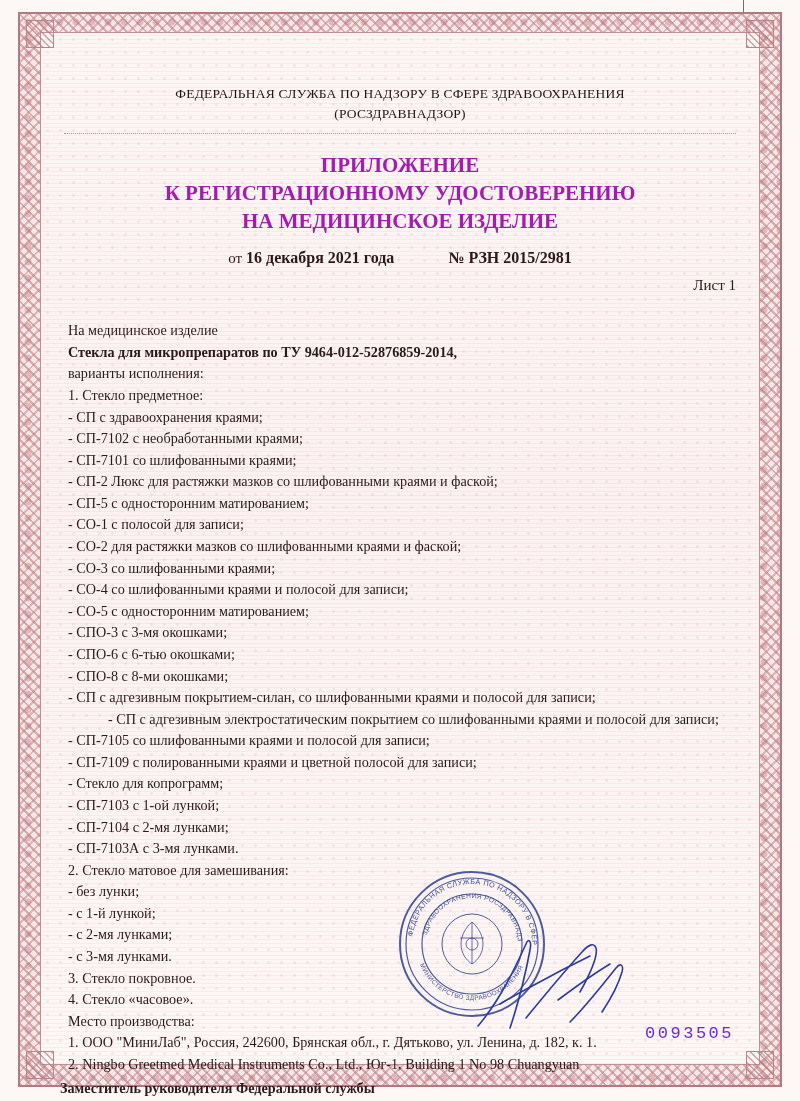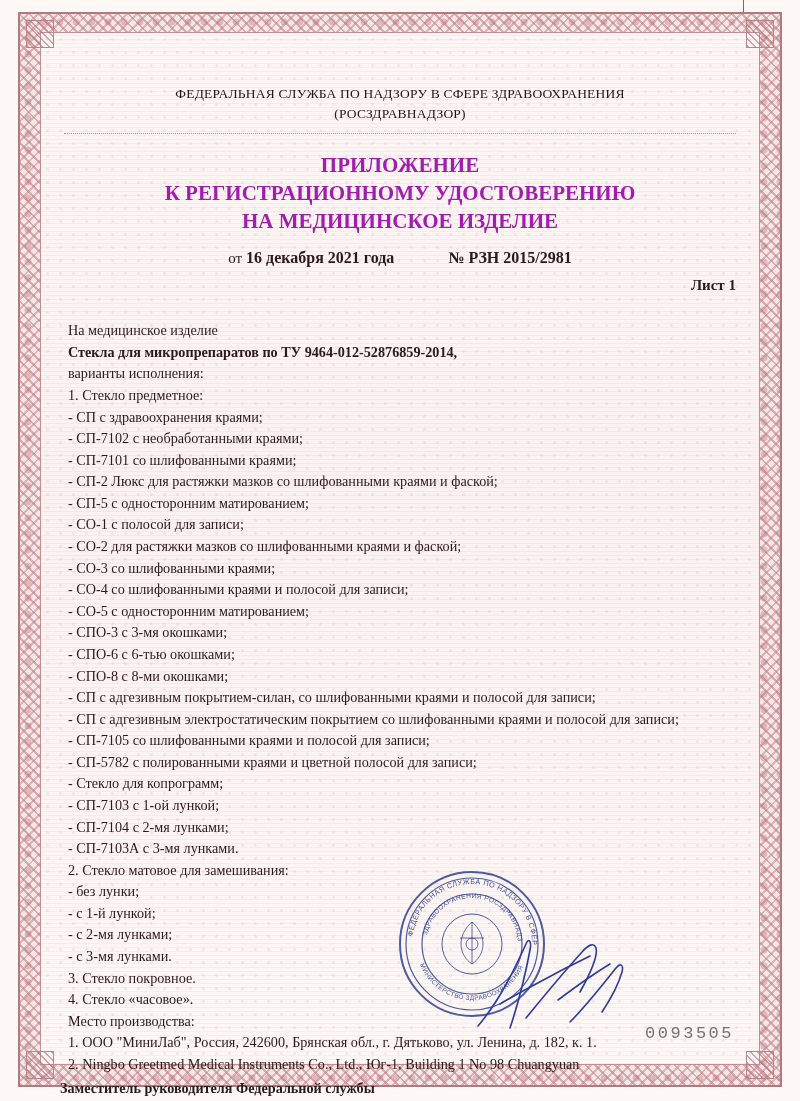--- a/index.html
+++ b/index.html
@@ -111,33 +111,33 @@
     gap: 54px;
     margin-top: 14px;
     font-size: 16px;
     font-weight: bold;
   }
   .doc-meta .date-pre { font-weight: normal; font-size: 15px; }
 
   .sheet {
     text-align: right;
     font-size: 15px;
-    font-weight: bold;
+    font-weight: normal;
     margin-top: 10px;
     padding-right: 4px;
   }
 
   .body {
     margin-top: 26px;
     font-size: 14.2px;
     line-height: 1.52;
     padding-left: 8px;
   }
   .body .ln { white-space: nowrap; }
-  .body .wrapln { white-space: normal; }
+  .body .wrapln { white-space: normal; margin-left: 40px; }
   .body .b { font-weight: bold; }
 
   .sign-block {
     margin-top: 2px;
     font-size: 14.2px;
     line-height: 1.5;
     font-weight: bold;
     position: relative;
   }
   .sign-name {
@@ -146,21 +146,21 @@
     bottom: 0;
     font-weight: bold;
     font-size: 14.2px;
     white-space: nowrap;
   }
 
   .serial {
     position: absolute;
     right: 6px;
     bottom: 8px;
-    color: #737373;
+    color: #6d28d9;
     font-family: "Liberation Mono", monospace;
     font-size: 17px;
     letter-spacing: 2.5px;
     text-align: right;
   }
 
   
   .stamp {
     position: absolute;
     left: 396px;
@@ -245,21 +245,21 @@
       <div class="ln">- СО-2 для растяжки мазков со шлифованными краями и фаской;</div>
       <div class="ln">- СО-3 со шлифованными краями;</div>
       <div class="ln">- СО-4 со шлифованными краями и полосой для записи;</div>
       <div class="ln">- СО-5 с односторонним матированием;</div>
       <div class="ln">- СПО-3 с 3-мя окошками;</div>
       <div class="ln">- СПО-6 с 6-тью окошками;</div>
       <div class="ln">- СПО-8 с 8-ми окошками;</div>
       <div class="ln">- СП с адгезивным покрытием-силан, со шлифованными краями и полосой для записи;</div>
       <div class="wrapln">- СП с адгезивным электростатическим покрытием со шлифованными краями и полосой для записи;</div>
       <div class="ln">- СП-7105 со шлифованными краями и полосой для записи;</div>
-      <div class="ln">- СП-5782 с полированными краями и цветной полосой для записи;</div>
+      <div class="ln">- СП-7109 с полированными краями и цветной полосой для записи;</div>
       <div class="ln">- Стекло для копрограмм;</div>
       <div class="ln">- СП-7103 с 1-ой лункой;</div>
       <div class="ln">- СП-7104 с 2-мя лунками;</div>
       <div class="ln">- СП-7103А с 3-мя лунками.</div>
       <div class="ln">2. Стекло матовое для замешивания:</div>
       <div class="ln">- без лунки;</div>
       <div class="ln">- с 1-й лункой;</div>
       <div class="ln">- с 2-мя лунками;</div>
       <div class="ln">- с 3-мя лунками.</div>
       <div class="ln">3. Стекло покровное.</div>

